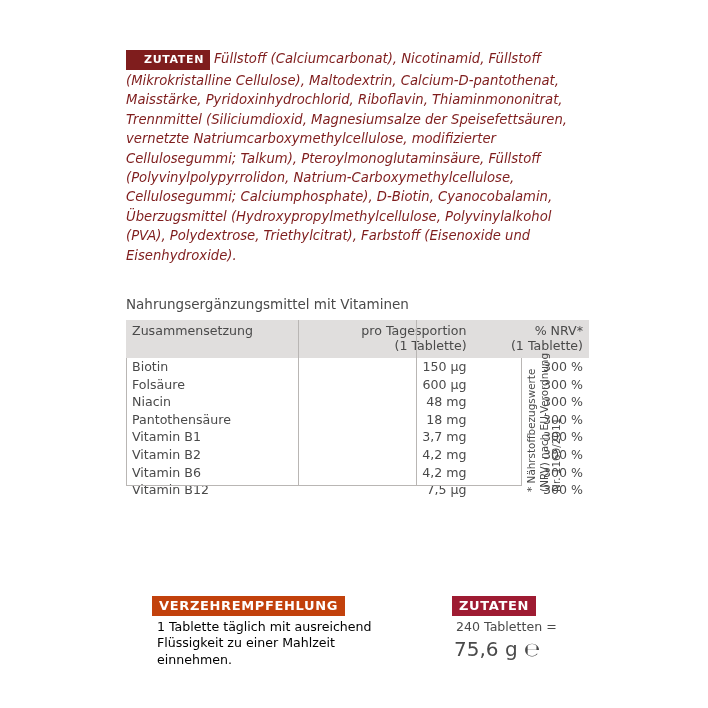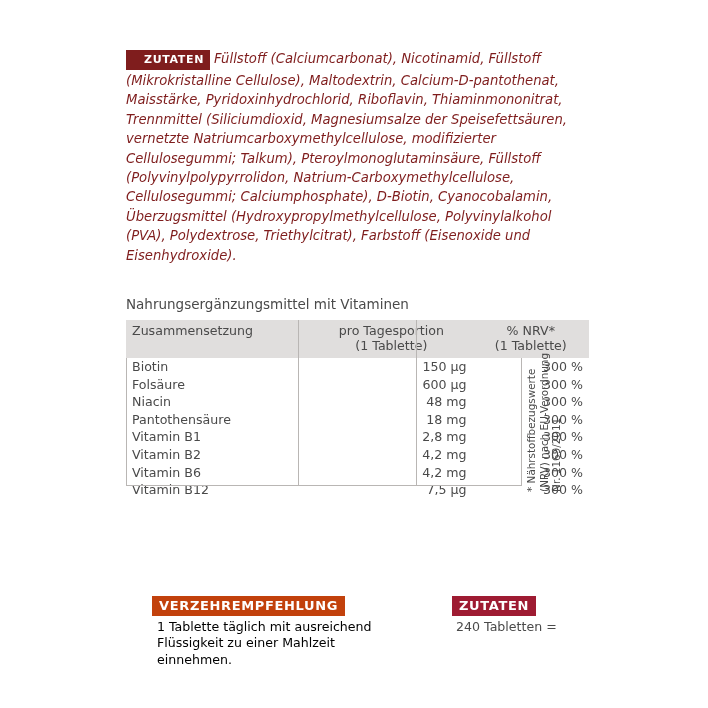--- a/index.html
+++ b/index.html
@@ -76,21 +76,21 @@
     background: #e0dedd;
     font-weight: normal;
     text-align: left;
     padding: 4px 6px 5px 6px;
     vertical-align: top;
     line-height: 14.5px;
     border: none;
   }
   .nutri-table th.col-dose,
   .nutri-table th.col-nrv {
-    text-align: center;
+    text-align: right;
   }
   .nutri-table td {
     padding: 1px 6px 1px 6px;
     line-height: 15.6px;
     border: none;
   }
   .nutri-table td.num {
     text-align: right;
   }
   .nutri-table td.nrv {
@@ -242,21 +242,21 @@
         <td class="num">48 mg</td>
         <td class="nrv">300 %</td>
       </tr>
       <tr>
         <td>Pantothensäure</td>
         <td class="num">18 mg</td>
         <td class="nrv">300 %</td>
       </tr>
       <tr>
         <td>Vitamin B1</td>
-        <td class="num">2,8 mg</td>
+        <td class="num">3,7 mg</td>
         <td class="nrv">300 %</td>
       </tr>
       <tr>
         <td>Vitamin B2</td>
         <td class="num">4,2 mg</td>
         <td class="nrv">300 %</td>
       </tr>
       <tr>
         <td>Vitamin B6</td>
         <td class="num">4,2 mg</td>
@@ -277,14 +277,15 @@
     <div class="table-note-inner">* Nährstoffbezugswerte
 (NRV) nach EU-Verordnung
 Nr. 1169/2011</div>
   </div>
 
   <div class="rec-heading">VERZEHREMPFEHLUNG</div>
   <div class="rec-text">1 Tablette täglich mit ausreichend Flüssigkeit zu einer Mahlzeit einnehmen.</div>
 
   <div class="content-heading">ZUTATEN</div>
   <div class="content-tablets">240 Tabletten =</div>
+  <div class="content-weight"><span>75,6 g</span> <span class="e-mark">℮</span></div>
 
 </div>
 
 </body></html>

